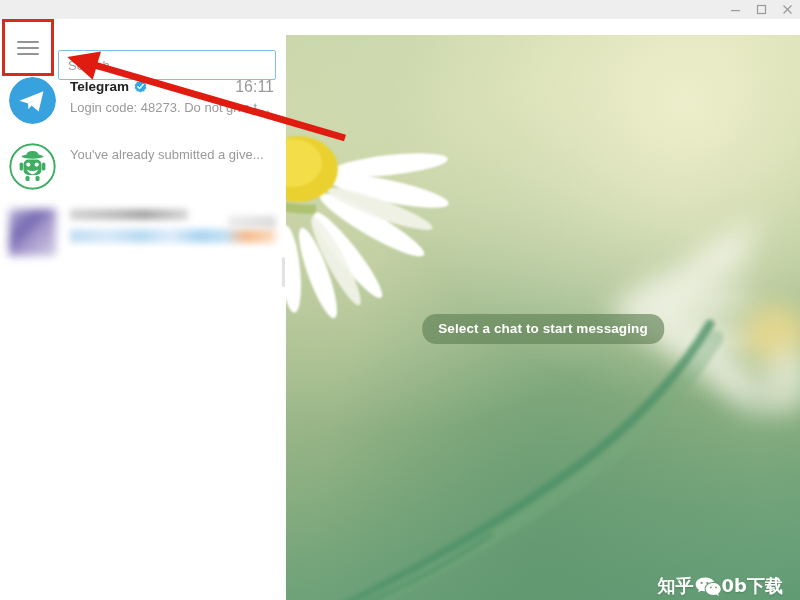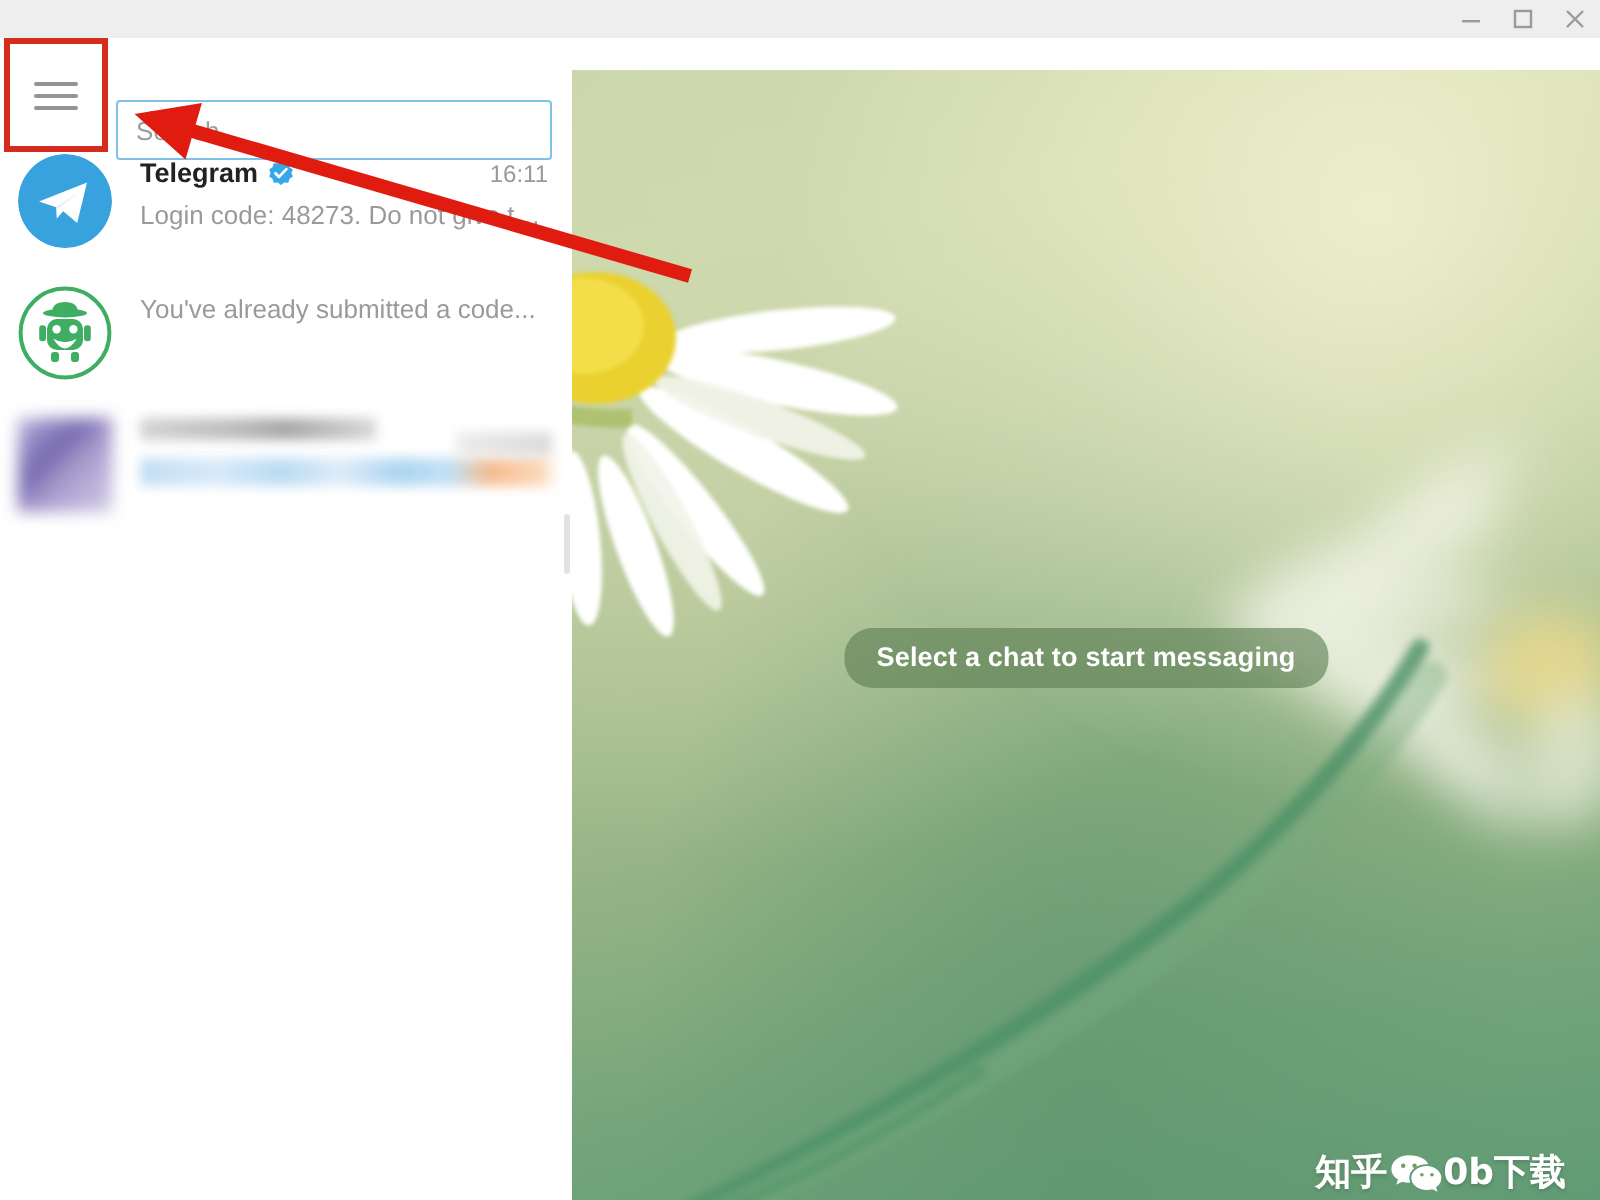--- a/index.html
+++ b/index.html
@@ -152,21 +152,21 @@
   }
   .verified {
     flex: 0 0 auto;
     margin-left: 5px;
     display: flex;
     align-items: center;
   }
   .chat-time {
     margin-left: auto;
     padding-left: 8px;
-    font-size: 12px;
+    font-size: 16px;
     color: #9a9a9a;
     white-space: nowrap;
     flex: 0 0 auto;
   }
   .chat-preview {
     margin-top: 4px;
     font-size: 13px;
     color: #9a9a9a;
     white-space: nowrap;
     overflow: hidden;
@@ -393,21 +393,21 @@
             <circle cx="19.3" cy="21.6" r="2.1" fill="#ffffff"></circle>
             <circle cx="27.7" cy="21.6" r="2.1" fill="#ffffff"></circle>
             <path d="M17.6 26.4 q5.9 3.4 11.8 0 q-3 4.8 -5.9 4.8 q-2.9 0 -5.9 -4.8 Z" fill="#ffffff"></path>
             <rect x="10.6" y="19.6" width="3.4" height="8" rx="1.6" fill="#3fae63"></rect>
             <rect x="33" y="19.6" width="3.4" height="8" rx="1.6" fill="#3fae63"></rect>
             <rect x="16.5" y="33" width="4" height="5" rx="1.5" fill="#3fae63"></rect>
             <rect x="26.5" y="33" width="4" height="5" rx="1.5" fill="#3fae63"></rect>
           </svg>
         </div>
         <div class="chat-body">
-          <div class="chat-preview">You've already submitted a code...</div>
+          <div class="chat-preview">You've already submitted a give...</div>
         </div>
       </div>
 
       <div class="chat-row censored">
         <div class="cens-avatar"></div>
         <div class="cens-body">
           <div class="cens-bar-top"></div>
           <div class="cens-bar-bottom"></div>
         </div>
         <div class="cens-pill"></div>

